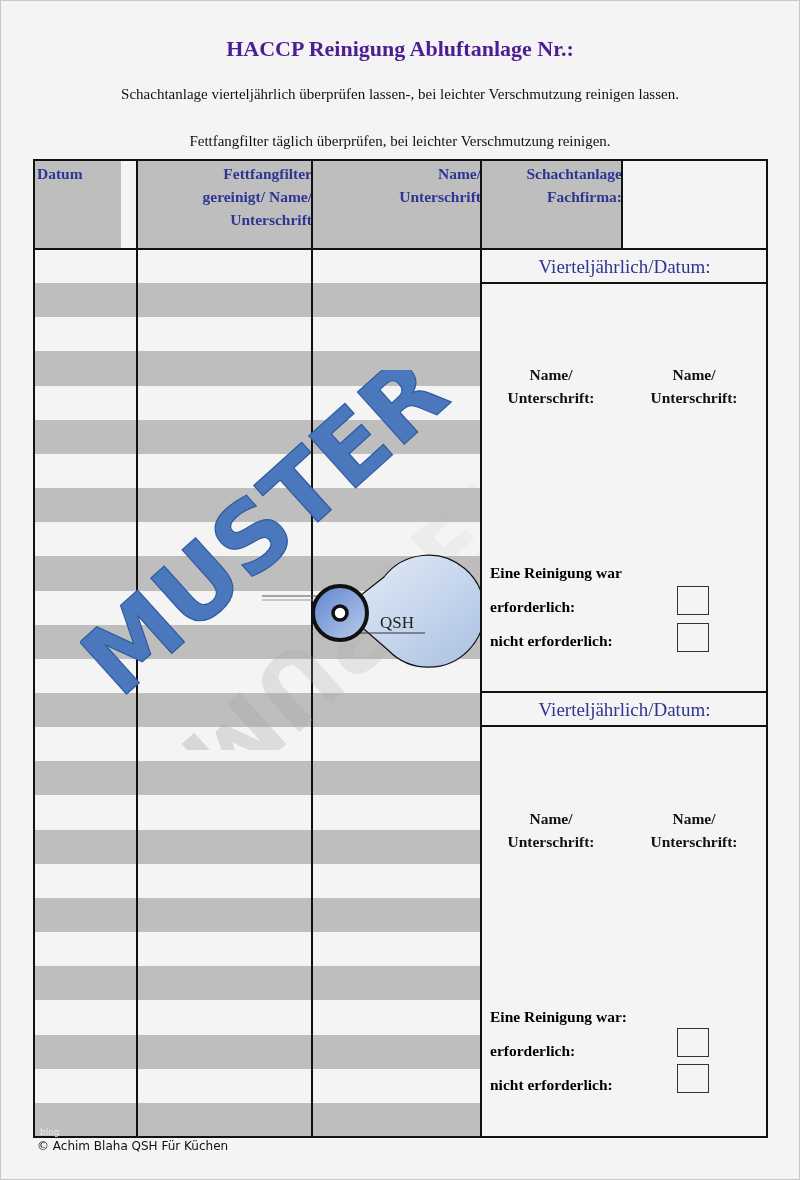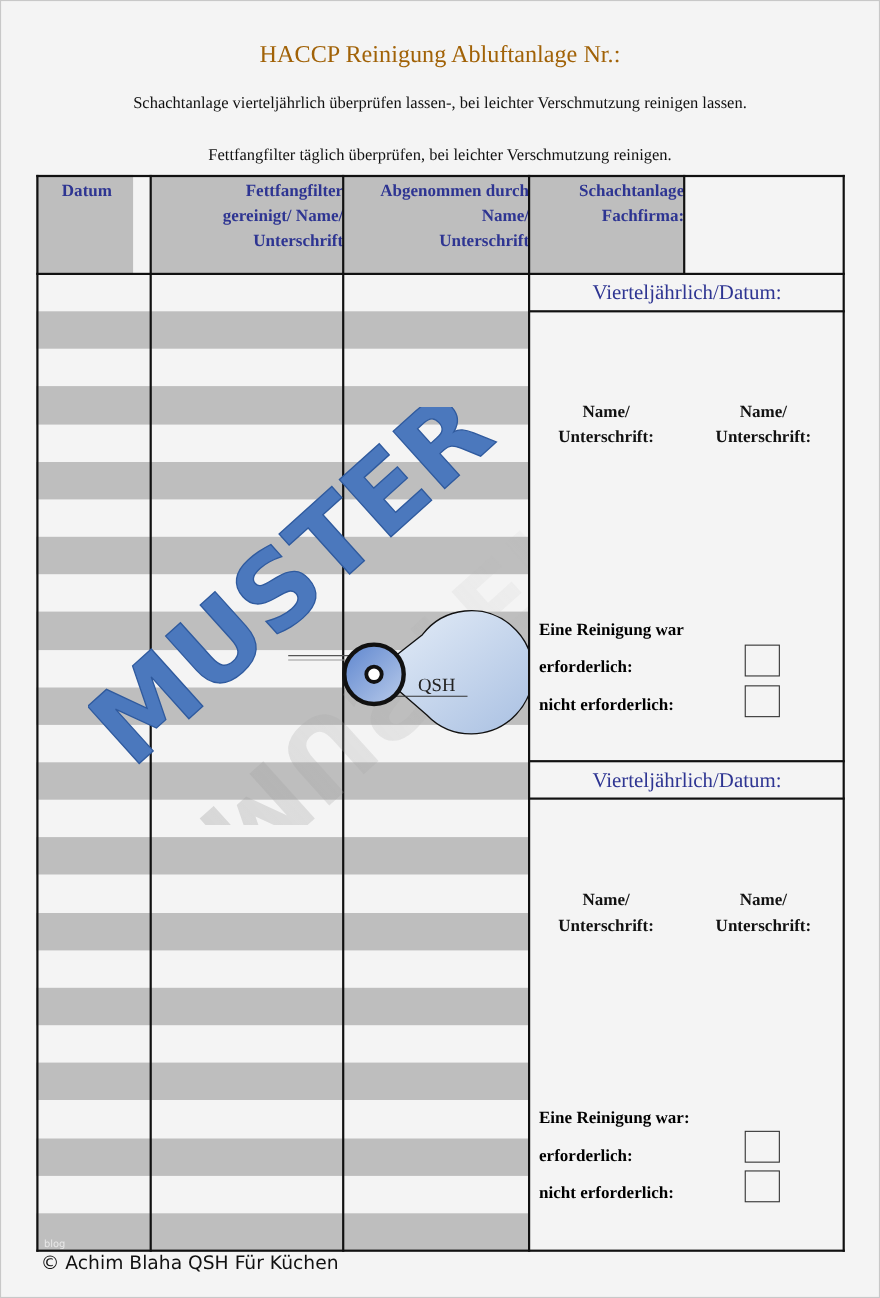--- a/index.html
+++ b/index.html
@@ -1,58 +1,57 @@
 <!DOCTYPE html>
 <html><head>
 <meta charset="utf-8">
 <style>
   html, body { margin:0; padding:0; }
   body { width:800px; height:1180px; background:#f4f4f4; position:relative; overflow:hidden;
          font-family:"Liberation Serif", serif; }
   .frame { position:absolute; left:0; top:0; width:798px; height:1178px; border:1px solid #c8c8c8; }
-  .title { position:absolute; left:0; width:800px; top:36px; text-align:center; font-weight:normal; font-size:22px; color:#a16207; }
+  .title { position:absolute; left:0; width:800px; top:36px; text-align:center; font-weight:bold; font-size:22px; color:#4c1d95; }
   .sub { position:absolute; left:0; width:800px; text-align:center; font-size:15px; color:#111; }
   .sub1 { top:86px; } .sub2 { top:119px;margin-top:14px; }
 
   .table { position:absolute; left:33px; top:159px; width:735px; height:979px; }
   .hdr { position:absolute; top:0; height:90px; background:#bebebe; box-sizing:border-box;
          color:#2e3592; font-weight:bold; font-size:15.5px; text-align:right; line-height:23px; padding-top:3px; }
   .stripe { position:absolute; left:0; width:448px; height:34.15px; }
   .stripe.g { background:#bebebe; }
   .vline { position:absolute; background:#111; width:2px; }
   .hline { position:absolute; background:#111; height:2px; }
   .quarter { position:absolute; left:448px; width:287px; text-align:center; color:#2e3592; font-size:19px; }
   .namelbl { position:absolute; text-align:center; font-weight:bold; font-size:15.5px; color:#111; line-height:23px; width:140px; }
   .rein { position:absolute; left:457px; font-weight:bold; font-size:15.5px; color:#000000; }
   .cb { position:absolute; width:32px; height:29px; border:1.5px solid #333; box-sizing:border-box; background:#f4f4f4; }
-  .footer { position:absolute; left:37px; top:1139px; font-family:"DejaVu Sans", sans-serif; font-size:17px; color:#111; }
+  .footer { position:absolute; left:37px; top:1139px; font-family:"DejaVu Sans", sans-serif; font-size:12px; color:#111; }
   .blog { position:absolute; left:40px; top:1127px; font-family:"DejaVu Sans", sans-serif; font-size:9px; color:#e8e8e8; }
   .watermark { position:absolute; left:80px; top:370px; width:400px; height:380px; pointer-events:none; }
 </style>
 </head>
 <body>
 
 <div class="frame"></div>
 
 <div class="title">HACCP Reinigung Abluftanlage Nr.:</div>
 <div class="sub sub1">Schachtanlage vierteljährlich überprüfen lassen-, bei leichter Verschmutzung reinigen lassen.</div>
 <div class="sub sub2">Fettfangfilter täglich überprüfen, bei leichter Verschmutzung reinigen.</div>
 
 <div class="table">
 
-  <div class="hdr" style="left:0;width:88px;text-align:center;padding-left:4px;">
+  <div class="hdr" style="left:0;width:88px;text-align:left;padding-left:4px;">
     <div>Datum</div>
   </div>
   <div class="hdr" style="left:104px;width:175px;">
     <div>Fettfangfilter</div>
     <div>gereinigt/ Name/</div>
     <div>Unterschrift</div>
   </div>
   <div class="hdr" style="left:279px;width:169px;">
-    <div>Abgenommen durch</div>
     <div>Name/</div>
     <div>Unterschrift</div>
   </div>
   <div class="hdr" style="left:448px;width:141px;">
     <div>Schachtanlage</div>
     <div>Fachfirma:</div>
   </div>
 
   <div id="stripes">
       <div class="stripe" style="top: 90px;"></div>

